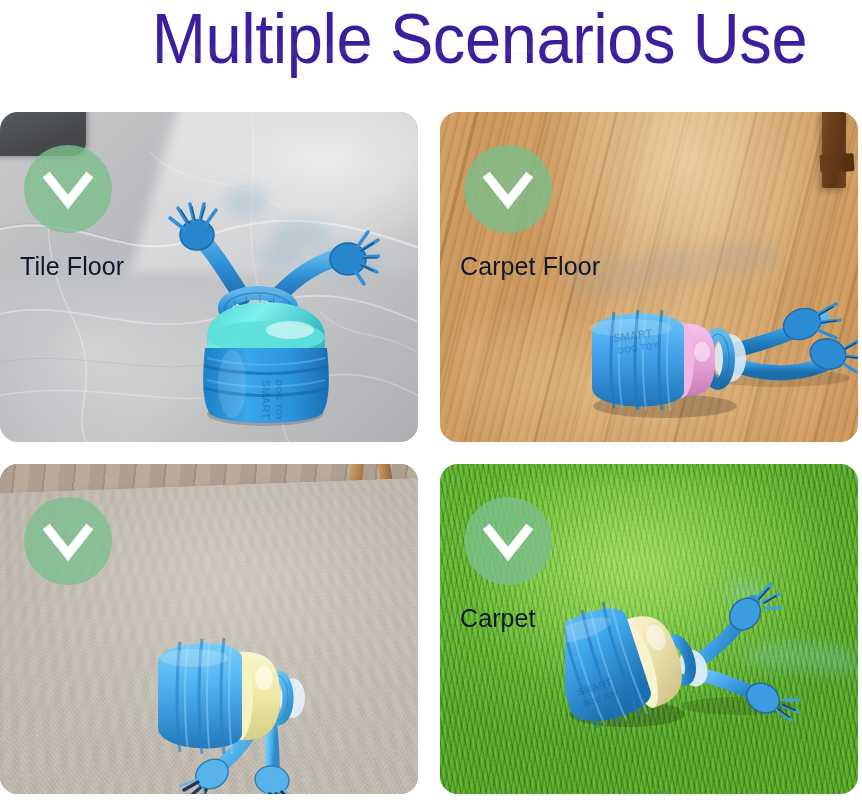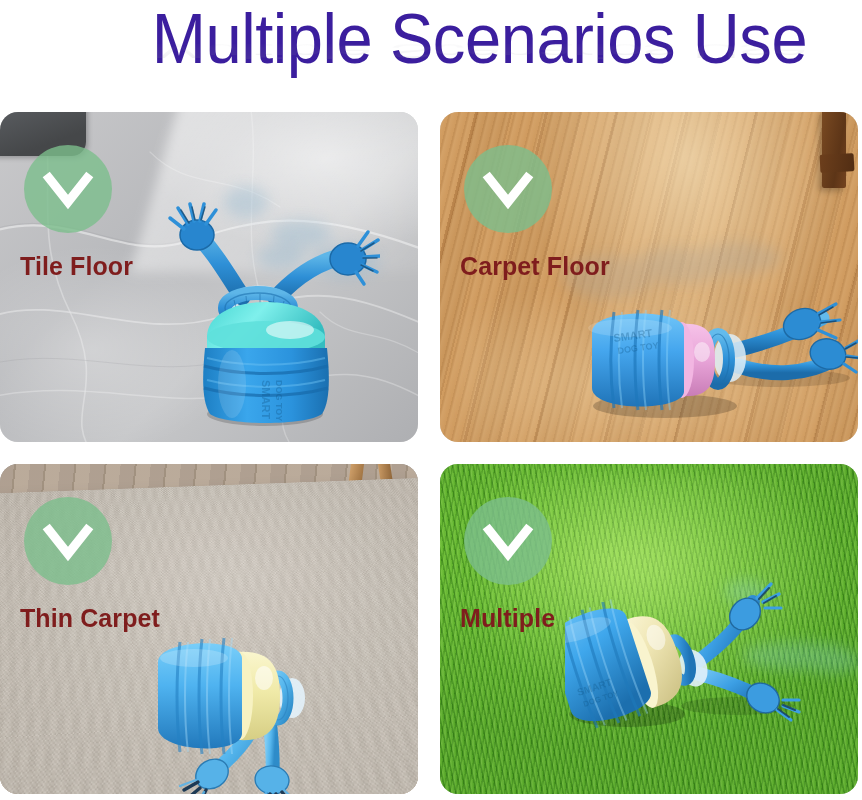--- a/index.html
+++ b/index.html
@@ -102,22 +102,22 @@
   }
   .badge svg { position: absolute; left: 0; top: 0; }
 
   .panel-label {
     position: absolute;
     left: 20px;
     top: 140px;
     z-index: 6;
     font-family: "Liberation Sans", sans-serif;
     font-size: 25px;
-    font-weight: 700;
-    color: #7f1d1d;
+    font-weight: 400;
+    color: #0f172a;
     letter-spacing: 0.1px;
     white-space: nowrap;
   }
 
   
   .tile-bg {
     background:
       radial-gradient(ellipse 60% 40% at 78% 14%, rgba(255,255,255,0.55), rgba(255,255,255,0) 70%),
       radial-gradient(ellipse 50% 45% at 22% 72%, rgba(255,255,255,0.30), rgba(255,255,255,0) 70%),
       linear-gradient(135deg, #c9c9cb 0%, #b9babd 35%, #c6c7c9 60%, #aeafb2 100%);
@@ -601,21 +601,20 @@
           <path d="M82 24 C 78 58, 78 106, 82 140"></path>
         </g>
         <ellipse cx="44" cy="44" rx="34" ry="9" fill="#ffffff" opacity=".20"></ellipse>
       </svg>
 
       <div class="badge">
         <svg width="88" height="88" viewBox="0 0 88 88">
           <path d="M25 33 L 44 57 L 63 33" fill="none" stroke="#ffffff" stroke-width="9" stroke-linecap="square" stroke-linejoin="miter"></path>
         </svg>
       </div>
-      <div class="panel-label">Thin Carpet</div>
     </div>
 
     <div class="panel">
       <div class="scene grass-bg">
         <div class="grass-tex"></div>
         <div class="grass-light"></div>
       </div>
 
       <svg class="motion-blur" style="left:262px; top:100px; width:160px; height:140px;" viewBox="0 0 160 140">
         <g fill="#8fd4e8" opacity="0.55">
@@ -698,17 +697,17 @@
             <text x="8" y="120" font-family="Liberation Sans, sans-serif" font-size="8" font-weight="700">DOG TOY</text>
           </g>
         </g>
       </svg>
 
       <div class="badge">
         <svg width="88" height="88" viewBox="0 0 88 88">
           <path d="M25 33 L 44 57 L 63 33" fill="none" stroke="#ffffff" stroke-width="9" stroke-linecap="square" stroke-linejoin="miter"></path>
         </svg>
       </div>
-      <div class="panel-label">Multiple</div>
+      <div class="panel-label">Carpet</div>
     </div>
 
   </div>
 </div>
 
 </body></html>

